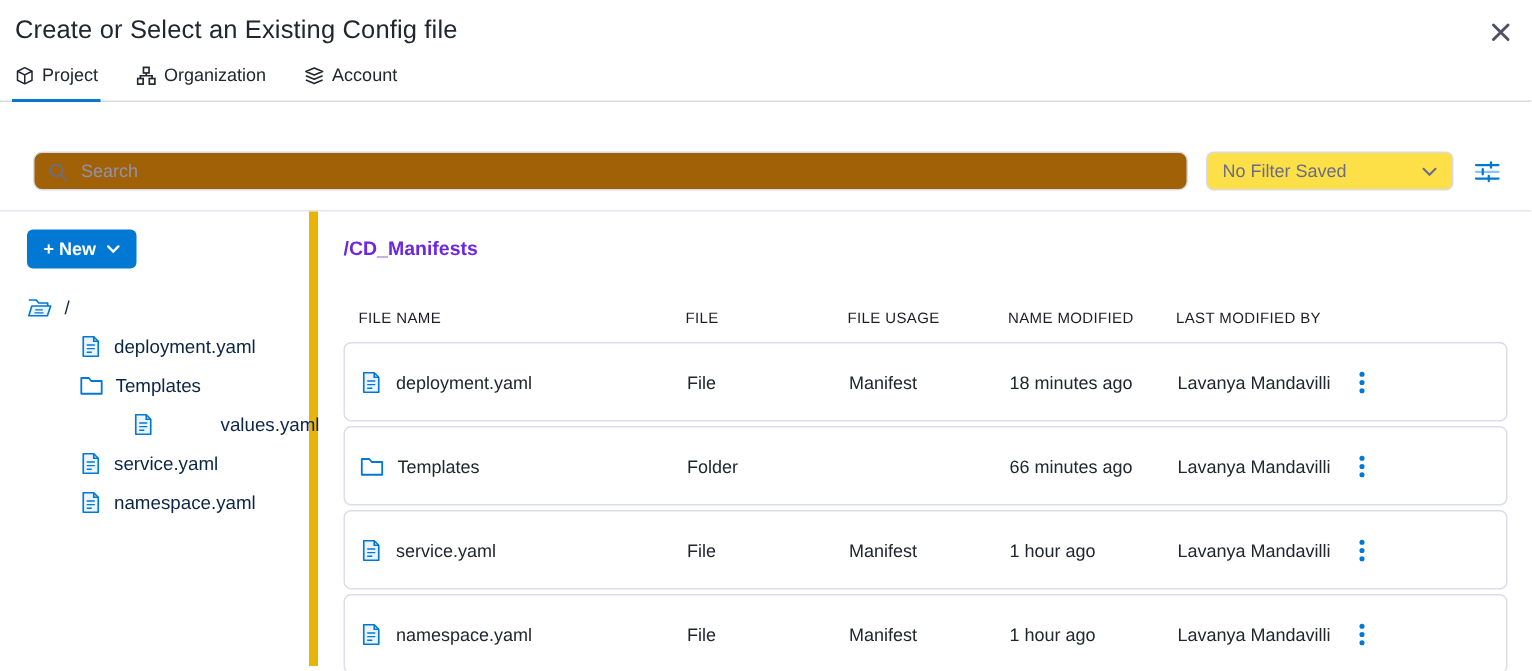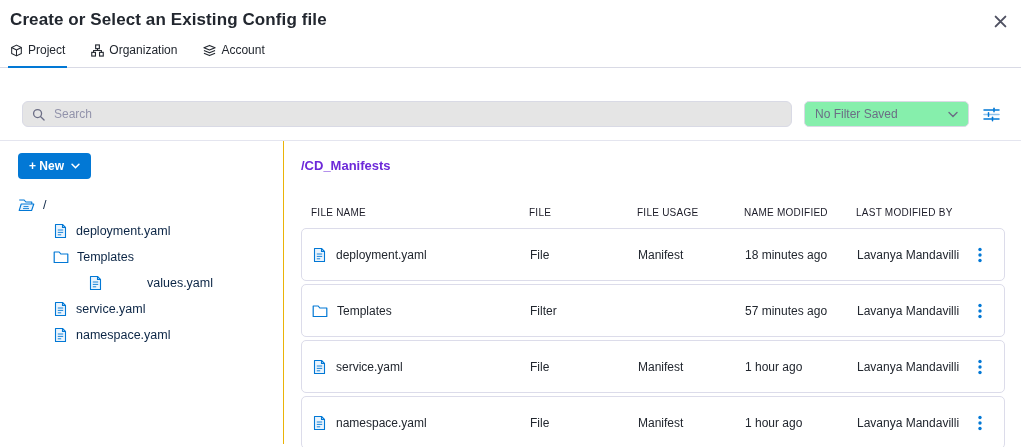--- a/index.html
+++ b/index.html
@@ -4,44 +4,44 @@
 <style>
   * { box-sizing: border-box; }
   html,body { margin:0; padding:0; }
   body {
     width:1021px; height:447px; overflow:hidden; background:#fff;
     font-family:"Liberation Sans","DejaVu Sans",sans-serif;
     color:#22272f; position:relative;
   }
   
   .modal-header { padding:10px 16px 0 10px; }
-  .modal-title { font-size:17px; font-weight:700; color:#22272f; letter-spacing:.1px; }
+  .modal-title { font-size:17px; font-weight:400; color:#22272f; letter-spacing:.1px; }
   .close-btn {
     position:absolute; top:12px; right:12px; width:18px; height:18px;
     display:flex; align-items:center; justify-content:center; cursor:pointer;
   }
   
   .tabs { display:flex; gap:22px; padding:13px 0 0 8px; border-bottom:1px solid #d9dae5; }
   .tab { display:flex; align-items:center; gap:5px; font-size:12px; color:#22272f;
          padding:0 2px 9px 2px; cursor:pointer; border-bottom:2px solid transparent; margin-bottom:-1px; }
   .tab.active { border-bottom-color:#0278d5; }
   .tab .t-icon { display:flex; }
   
   .toolbar { display:flex; align-items:center; gap:12px; margin:33px 20px 13px 22px; }
   .search-box { flex:1; display:flex; align-items:center; gap:7px; border:1px solid #d9dae5;
-                border-radius:6px; height:26px; padding:0 9px; background:#e5e5e5; }
+                border-radius:6px; height:26px; padding:0 9px; background:#a16207; }
   .search-box input { border:0; outline:0; flex:1; font-size:12px; color:#22272f; background:transparent; }
   .search-box input::placeholder { color:#9293ab; }
-  .filter-select { width:165px; height:26px; border:1px solid #d9dae5; background:#86efac;
+  .filter-select { width:165px; height:26px; border:1px solid #d9dae5; background:#fde047;
                    border-radius:5px; display:flex; align-items:center; justify-content:space-between;
                    padding:0 10px; font-size:12px; color:#6b6d85; cursor:pointer; flex:none; }
   .sliders-btn { width:20px; height:20px; display:flex; align-items:center; justify-content:center; cursor:pointer; flex:none; }
   
   .content { display:flex; border-top:1px solid #e4e5ef; height:304px; }
-  .sidebar { width:284px; flex:none; border-right:1px solid #eab308; padding-top:12px; }
+  .sidebar { width:212px; flex:none; border-right:6px solid #eab308; padding-top:12px; }
   .new-btn { margin-left:18px; background:#0278d5; color:#fff; font-size:12px; font-weight:700;
              border:none; border-radius:4px; height:26px; padding:0 11px; display:inline-flex;
              align-items:center; gap:7px; cursor:pointer; }
   .tree { margin-top:13px; font-size:12.5px; color:#0b2545; }
   .tree-row { display:flex; align-items:center; gap:8px; height:26px; cursor:pointer; }
   .tree-row .tree-icon { display:flex; flex:none; }
   .lvl0 { padding-left:18px; } .lvl1 { padding-left:30px; }
   .lvl2 { padding-left:53px; } .lvl3 { padding-left:88px;gap:44px; }
   .tree-row.selected { background:#0a2b4e; color:#fff; font-weight:600; }
   .tree-row .kebab { margin-left:auto; margin-right:10px; display:flex; }
@@ -240,23 +240,23 @@
         </div>
         <div class="file-card grid-cols">
           <div class="name-cell cell">
             <span style="display: flex;">
               <svg width="16" height="14" viewBox="0 0 16 14" fill="none">
                 <path d="M1.2 2h5l1.6 2h7v8.5H1.2z" fill="#fff" fill-opacity="0.1" stroke="#0278d5" stroke-width="1.2" stroke-linejoin="round"></path>
               </svg>
             </span>
             <span>Templates</span>
           </div>
-          <div class="cell">Filter</div>
+          <div class="cell">Folder</div>
           <div class="cell"></div>
-          <div class="cell">57 minutes ago</div>
+          <div class="cell">66 minutes ago</div>
           <div class="cell">Lavanya Mandavilli</div>
           <span class="kebab-btn">
             <svg width="4" height="16" viewBox="0 0 4 16">
               <circle cx="2" cy="2.5" r="1.7" fill="#0278d5"></circle>
               <circle cx="2" cy="8" r="1.7" fill="#0278d5"></circle>
               <circle cx="2" cy="13.5" r="1.7" fill="#0278d5"></circle>
             </svg>
           </span>
         </div>
         <div class="file-card grid-cols">

